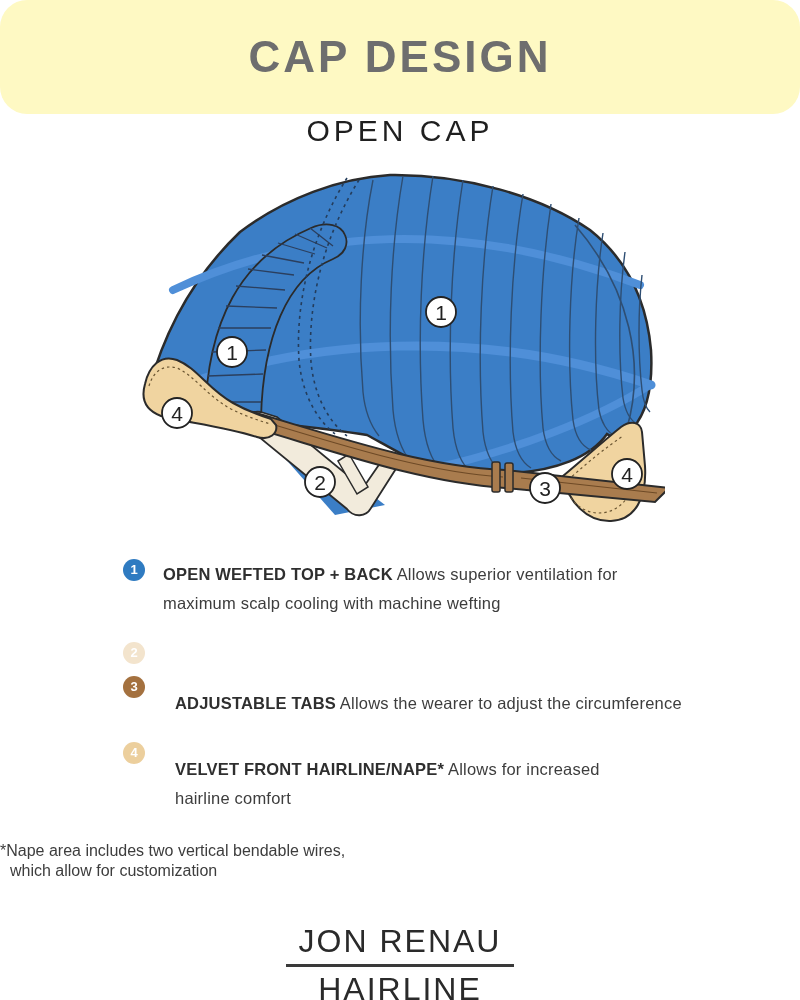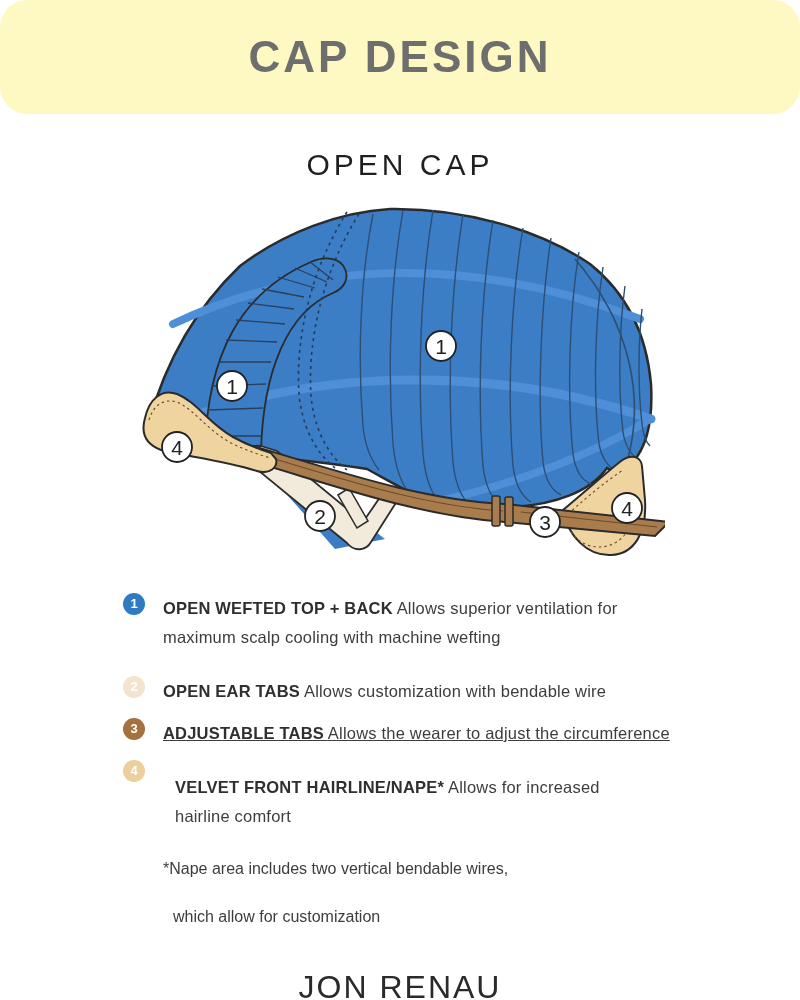--- a/index.html
+++ b/index.html
@@ -1,41 +1,41 @@
 <!DOCTYPE html>
 <html><head>
 <meta charset="utf-8">
 <style>
   html,body{margin:0;padding:0;background:#fff;}
   body{width:800px;height:1000px;overflow:hidden;font-family:"Liberation Sans",sans-serif;color:#3d3d3d;}
 
   .header{height:114px;background:#fef9c3;text-align:center;border-radius:27px;}
   .header h1{margin:0;line-height:114px;font-size:44px;font-weight:bold;letter-spacing:3px;color:#6e6e6e;}
 
-  .cap-title{margin-top:34px;text-align:center;font-size:30px;font-weight:400;letter-spacing:4px;color:#1f1f1f;}
+  .cap-title{text-align:center;font-size:30px;font-weight:400;letter-spacing:4px;color:#1f1f1f;}
 
   .diagram-wrap{width:530px;margin:22px auto 0 auto;}
 
   .legend{margin-top:16px;padding-left:123px;}
   .legend-row{display:flex;align-items:flex-start;margin-bottom:13px;}
   .legend-row.mb-lg{margin-bottom:25px;}
   .badge{flex:0 0 auto;width:22px;height:22px;border-radius:50%;color:#fff;font-size:13px;font-weight:bold;
          text-align:center;line-height:22px;margin-right:18px;margin-top:-1px;}
   .badge-1{background:#2f7bc1;}
   .badge-2{background:#f3e4cd;}
   .badge-3{background:#a4713f;}
   .badge-4{background:#eccf9d;}
   .legend-text{font-size:16.5px;line-height:29px;letter-spacing:0.2px;color:#3d3d3d;}
   .legend-text b{color:#2f2f2f;}
   .w-480{max-width:480px;}
   .w-450{max-width:450px;}
   .w-540{max-width:540px;}
 
-  .footnote{margin-top:16px;padding-left:163px;font-size:16px;line-height:20px;color:#3d3d3d;}
-  .footnote .fn2{display:block;padding-left:10px;margin-top:28px;}
+  .footnote{margin-top:16px;font-size:16px;line-height:20px;color:#3d3d3d;}
+  .footnote .fn2{display:block;padding-left:10px;}
 
   .logo{margin-top:42px;text-align:center;color:#2a2a2a;}
   .logo .brand{font-size:32px;font-weight:400;letter-spacing:2px;}
   .logo .rule{width:228px;height:2.5px;background:#3a3a3a;margin:4px auto;}
   .logo .sub{font-size:32px;font-weight:400;letter-spacing:2px;}
 
   svg .outline{stroke:#2b2b2b;}
   svg text.callout{font-size:21px;fill:#222;font-weight:400;}
 </style>
 </head>
@@ -146,29 +146,25 @@
   <div class="legend-row mb-lg">
     <span class="badge badge-1">1</span>
     <p class="legend-text w-480" style="margin:0;">
       <b>OPEN WEFTED TOP + BACK</b>
       <span>Allows superior ventilation for maximum scalp cooling with machine wefting</span>
     </p>
   </div>
 
   <div class="legend-row">
     <span class="badge badge-2">2</span>
-    <p class="legend-text w-540" style="margin:0;">
-      <b>OPEN EAR TABS</b>
-      <span>Allows customization with bendable wire</span>
-    </p>
   </div>
 
   <div class="legend-row">
     <span class="badge badge-3">3</span>
-    <p class="legend-text w-540" style="margin:0;text-decoration:underline;">
+    <p class="legend-text w-540" style="margin:12px;">
       <b>ADJUSTABLE TABS</b>
       <span>Allows the wearer to adjust the circumference</span>
     </p>
   </div>
 
   <div class="legend-row">
     <span class="badge badge-4">4</span>
     <p class="legend-text w-450" style="margin:12px;">
       <b>VELVET FRONT HAIRLINE/NAPE*</b>
       <span>Allows for increased hairline comfort</span>

